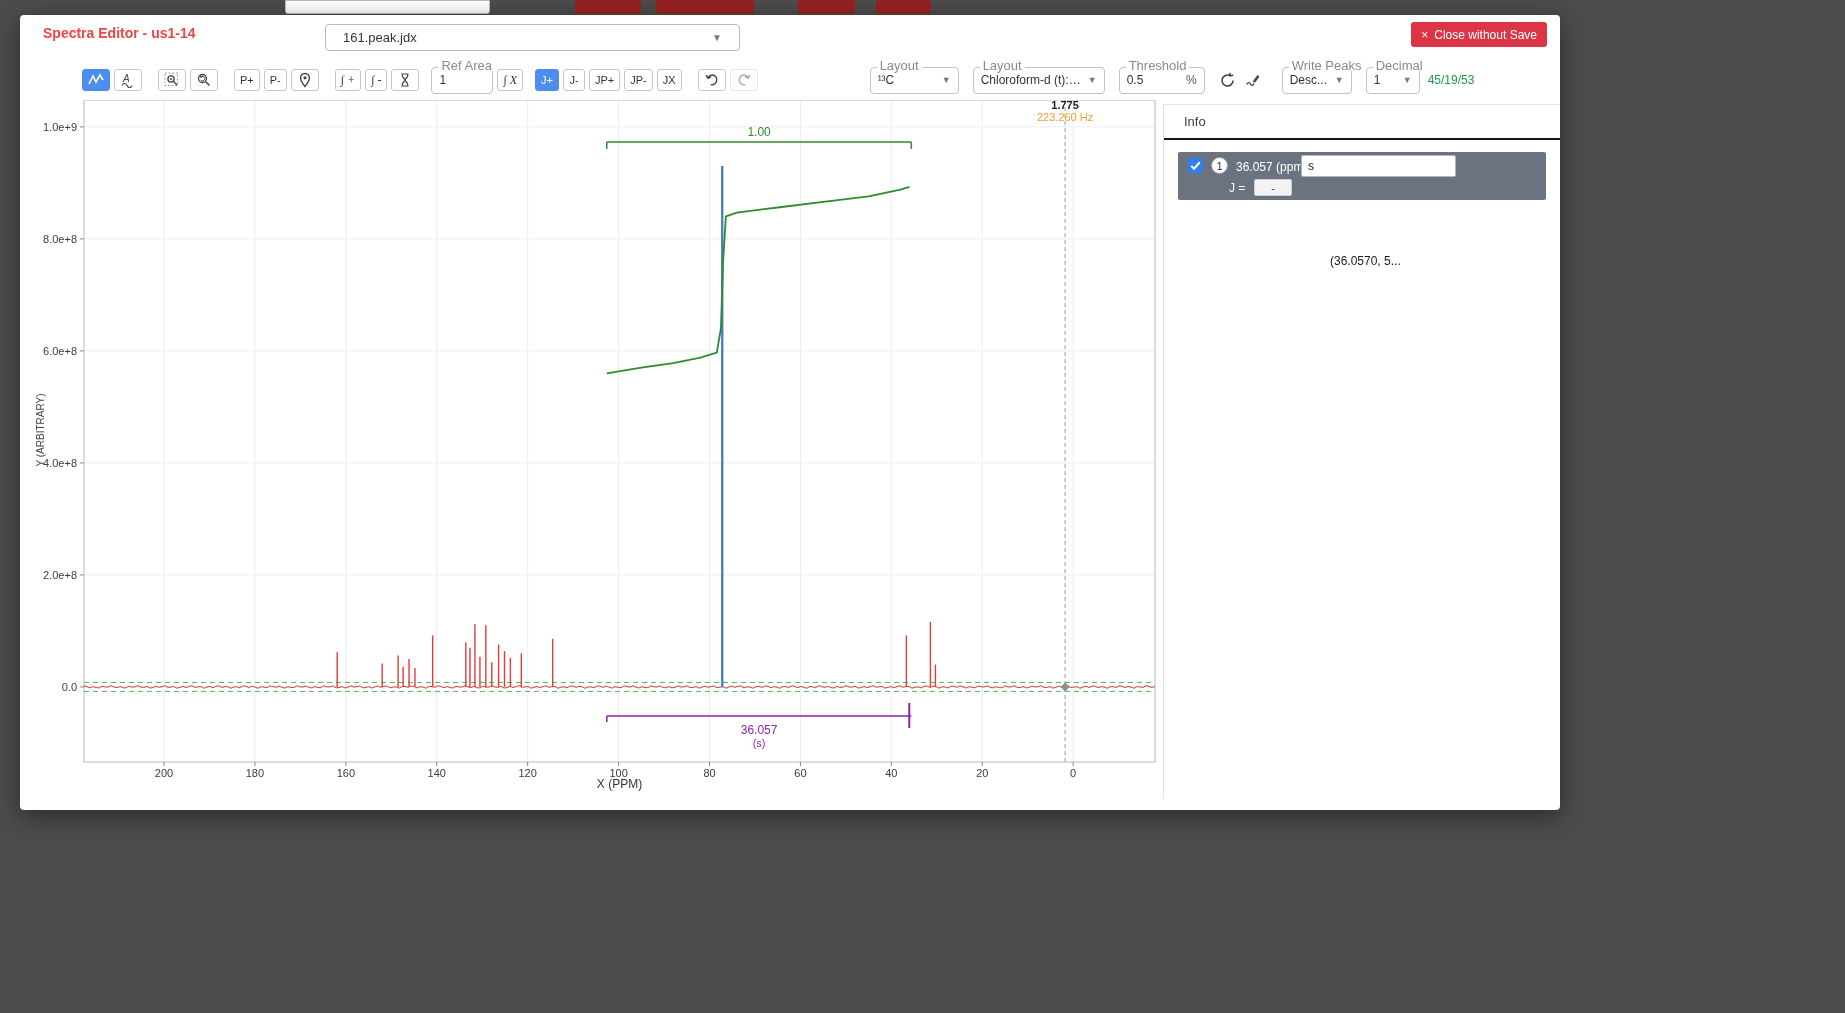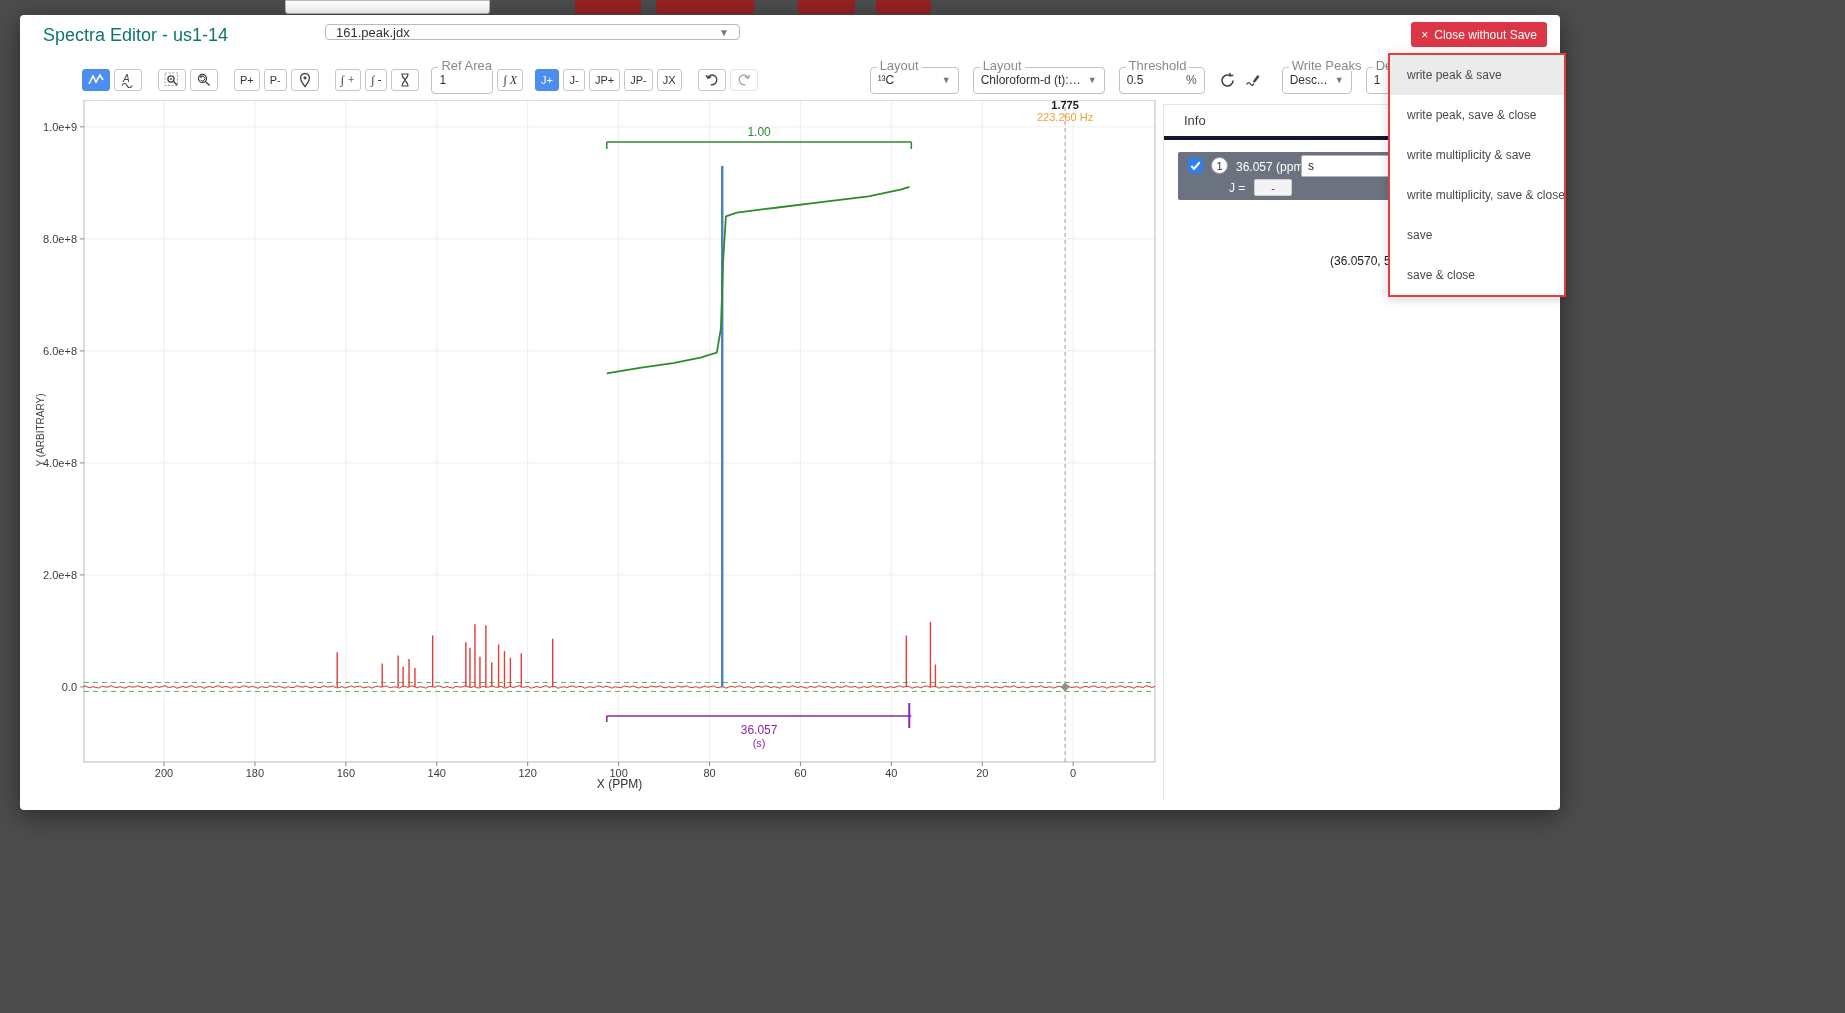--- a/index.html
+++ b/index.html
@@ -8,24 +8,24 @@
 
   
   .cut{position:absolute;top:0;height:14px;border-radius:0 0 3px 3px;}
   .cut-input{left:285px;width:205px;background:#fff;border:1px solid #bbb;}
   .cut-red{background:#962222;}
 
   .modal{position:absolute;left:20px;top:15px;width:1540px;height:795px;background:#fff;
          border-radius:4px;box-shadow:0 6px 24px rgba(0,0,0,.45);}
 
   
-  .title{position:absolute;left:23px;top:10px;font-size:18px;font-weight:400;color:#0f766e;}
-  .file-select{position:absolute;left:305px;top:9px;width:415px;height:16px;border:1px solid #b9b9b9;
+  .title{position:absolute;left:23px;top:10px;font-size:14px;font-weight:700;color:#ef4444;}
+  .file-select{position:absolute;left:305px;top:9px;width:415px;height:27px;border:1px solid #b9b9b9;
                border-radius:4px;display:flex;align-items:center;justify-content:space-between;
-               padding:0 10px;font-size:13px;color:#333;cursor:pointer;background:#fff;}
+               padding:0 17px;font-size:13px;color:#333;cursor:pointer;background:#fff;}
   .file-select .caret{color:#777;font-size:10px;}
   .close-btn{position:absolute;right:13px;top:7px;height:25px;background:#dc3545;color:#fff;border:none;
              border-radius:3px;font-size:12px;display:flex;align-items:center;gap:6px;padding:0 10px;cursor:pointer;
              font-family:"Liberation Sans",sans-serif;}
 
   
   .toolbar{position:absolute;left:62px;top:50px;height:30px;display:flex;align-items:center;column-gap:4px;}
   .tbtn{height:22px;min-width:22px;padding:0 5px;border:1px solid #c6c6c6;border-radius:3px;background:#fff;
         color:#333;font-size:11px;display:flex;align-items:center;justify-content:center;cursor:pointer;flex:none;
         font-family:"Liberation Sans",sans-serif;}
@@ -44,21 +44,21 @@
   .icon-plain{border:none;background:transparent;min-width:18px;padding:0 2px;}
   .counter{margin-left:4px;font-size:12px;color:#21994a;white-space:nowrap;flex:none;}
 
   
   .chart{position:absolute;left:14px;top:85px;width:1128px;height:712px;}
   .chart svg{font-family:"Liberation Sans",sans-serif;}
 
   
   .side-panel{position:absolute;left:1143px;top:89px;width:397px;height:695px;border-left:1px solid #e3e3e3;background:#fff;}
   .acc-header{height:36px;display:flex;align-items:center;padding:0 20px;font-size:13px;color:#3d3d3d;
-              border-bottom:4px solid #0f172a;border-top:1px solid #e4e4e4;cursor:pointer;background:#fff;}
+              border-bottom:2px solid #0f172a;border-top:1px solid #e4e4e4;cursor:pointer;background:#fff;}
   .acc-header.active{margin-top:12px;background:#efefef;height:34px;}
   .mult-row{margin:12px 14px 0;height:48px;background:#6a737f;border-radius:2px;position:relative;color:#fff;}
   .mult-check{position:absolute;left:10px;top:6px;width:15px;height:15px;background:#2f80ed;border-radius:2px;cursor:pointer;}
   .mult-check svg{display:block;}
   .mult-badge{position:absolute;left:33px;top:5px;width:17px;height:17px;background:#fff;color:#333;border:1px solid #999;
               border-radius:50%;font-size:11px;display:flex;align-items:center;justify-content:center;}
   .mult-shift{position:absolute;left:58px;top:8px;font-size:12px;color:#fff;white-space:nowrap;}
   .mult-input{position:absolute;left:123px;top:3px;width:155px;height:22px;border:1px solid #b5b5b5;border-radius:2px;
               font-size:12px;padding:0 6px;color:#222;outline:none;font-family:"Liberation Sans",sans-serif;}
   .j-label{position:absolute;left:51px;top:29px;font-size:12px;color:#fff;}
@@ -311,22 +311,14 @@
       </span>
       <span class="mult-badge">1</span>
       <span class="mult-shift">36.057 (ppm)</span>
       <input class="mult-input" value="s" style="">
       <span class="j-label">J =</span>
       <span class="j-box">-</span>
     </div>
     <div class="details">(36.0570, 5...</div>
   </div>
 
-  <div class="menu">
-    <div class="menu-item hover">write peak &amp; save</div>
-    <div class="menu-item">write peak, save &amp; close</div>
-    <div class="menu-item">write multiplicity &amp; save</div>
-    <div class="menu-item">write multiplicity, save &amp; close</div>
-    <div class="menu-item">save</div>
-    <div class="menu-item">save &amp; close</div>
-  </div>
 
 </div>
 
 </body></html>

